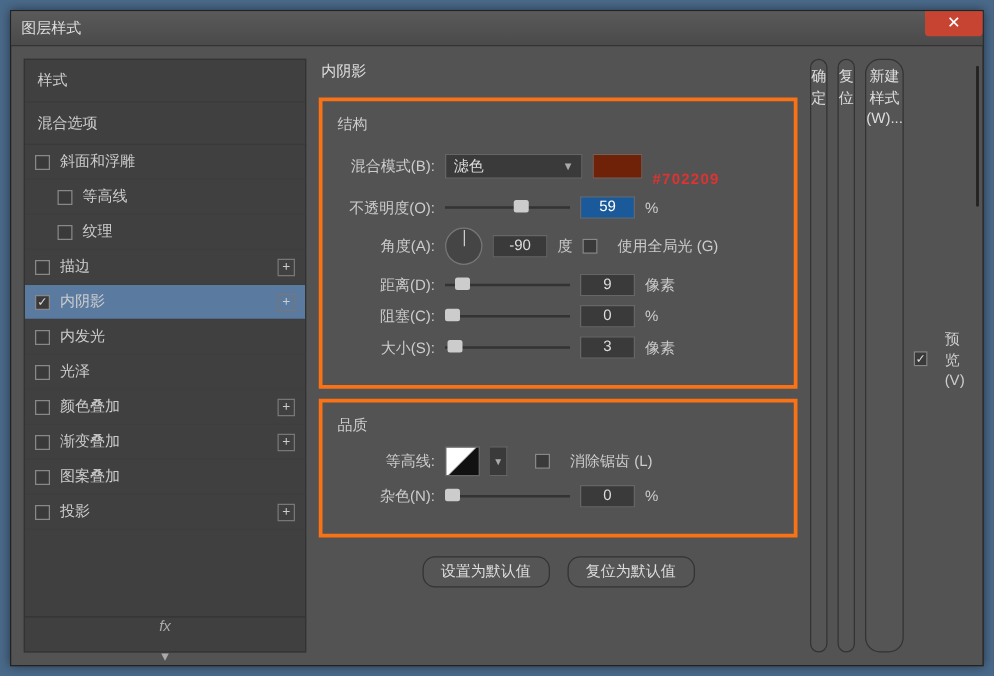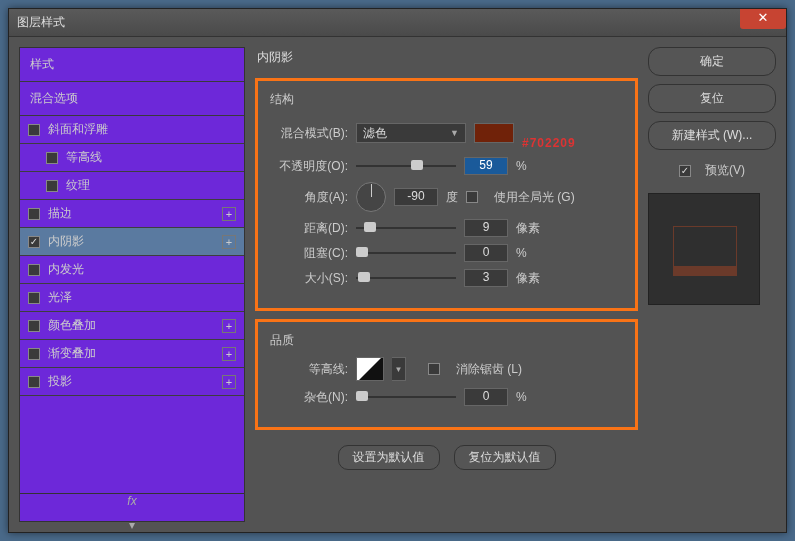--- a/index.html
+++ b/index.html
@@ -2,21 +2,21 @@
 <html><head>
 <meta charset="utf-8">
 <style>
 * { box-sizing: border-box; margin: 0; padding: 0; font-family: "Microsoft YaHei", sans-serif; font-size: 12px; }
 body { background: #4a6a8a; padding: 8px; }
 .window { width: 779px; height: 525px; background: #535353; border: 1px solid #222; box-shadow: 0 0 8px rgba(0,0,0,0.5); }
 .titlebar { height: 28px; background: linear-gradient(#5a5a5a,#4a4a4a); display: flex; align-items: center; padding: 0 4px; border-bottom: 1px solid #333; position: relative; }
 .titlebar .title { color: #ddd; padding-left: 4px; }
 .close-btn { position: absolute; right: 0; top: 0; width: 46px; height: 20px; background: #c74432; color: #fff; text-align: center; line-height: 18px; font-size: 13px; border-bottom-left-radius: 3px; border-bottom-right-radius: 3px; cursor: pointer; }
 .content { display: flex; height: calc(100% - 28px); padding: 10px; gap: 10px; }
-.left { width: 226px; background: #6d28d9; border: 1px solid #333; display: flex; flex-direction: column; }
+.left { width: 226px; background: #404040; border: 1px solid #333; display: flex; flex-direction: column; }
 .list { flex: 1; overflow: auto; }
 .hdr { color: #ccc; padding: 8px 10px; border-bottom: 1px solid #3a3a3a; }
 .row { display: flex; align-items: center; padding: 5px 8px; color: #ccc; border-bottom: 1px solid #3e3e3e; cursor: pointer; position: relative; }
 .row.selected { background: #5a7aa0; }
 .row.indent { padding-left: 26px; }
 .chk { width: 12px; height: 12px; border: 1px solid #888; margin-right: 8px; background: #3a3a3a; display: inline-flex; align-items: center; justify-content: center; }
 .chk.on::after { content: "✓"; color: #ddd; font-size: 10px; }
 .plus { position: absolute; right: 8px; width: 14px; height: 14px; border: 1px solid #777; color: #ccc; text-align: center; line-height: 12px; font-size: 11px; cursor: pointer; }
 .left-foot { height: 28px; border-top: 1px solid #333; display: flex; align-items: center; padding: 0 8px; gap: 10px; color: #aaa; flex-direction: column; }
 .left-foot .sp { flex: 1; }
@@ -34,21 +34,21 @@
 .slider .track { position: absolute; top: 6px; left: 0; right: 0; height: 2px; background: #333; }
 .slider .thumb { position: absolute; top: 1px; width: 12px; height: 10px; background: #ccc; border-radius: 2px; cursor: pointer; }
 .num { width: 44px; height: 18px; background: #3a3a3a; border: 1px solid #666; color: #ddd; padding: 0 4px; text-align: center; }
 .num.hl { background: #1a5a9a; color: #fff; }
 .unit { color: #ccc; }
 .angle-dial { width: 30px; height: 30px; border: 1px solid #777; border-radius: 50%; position: relative; background: #454545; cursor: pointer; }
 .angle-dial .hand { position: absolute; left: 50%; top: 50%; width: 1px; height: 13px; background: #ccc; transform-origin: top center; transform: rotate(180deg); }
 .contour { width: 28px; height: 24px; border: 1px solid #666; background: linear-gradient(135deg,#fff 0%,#fff 48%,#111 52%,#111 100%); cursor: pointer; }
 .csel { width: 14px; height: 24px; border: 1px solid #666; border-left: none; background: #3a3a3a; display: flex; align-items: center; justify-content: center; cursor: pointer; color: #aaa; font-size: 8px; }
 .btn-sm { background: #555; border: 1px solid #333; color: #ddd; padding: 3px 14px; cursor: pointer; border-radius: 10px; }
-.right { width: 128px; display: flex; flex-direction: column; gap: 8px; }
+.right { width: 128px; display: flex; flex-direction: row; gap: 8px; }
 .btn { background: #555; border: 1px solid #333; color: #ddd; padding: 5px 0; text-align: center; border-radius: 12px; cursor: pointer; }
 .prev-row { display: flex; align-items: center; justify-content: center; gap: 6px; color: #ccc; margin-top: 4px; }
 .preview { width: 112px; height: 112px; background: #2f2f2f; border: 1px solid #222; margin-top: 6px; position: relative; }
 .preview .shape-top { position: absolute; left: 24px; top: 32px; width: 64px; height: 40px; border-left: 1px solid #6b3a2a; border-right: 1px solid #6b3a2a; border-top: 1px solid #6b3a2a; }
 .preview .shape-bot { position: absolute; left: 24px; top: 72px; width: 64px; height: 10px; background: #6b3a2a; }
 .trash { cursor: pointer; font-size: 13px; }
 </style>
 </head>
 <body>
 
@@ -99,20 +99,24 @@
               <span>颜色叠加</span>
               <span class="plus">+</span>
             </div>
             <div class="row">
               <span class="chk"></span>
               <span>渐变叠加</span>
               <span class="plus">+</span>
             </div>
             <div class="row">
               <span class="chk"></span>
+              <span>图案叠加</span>
+            </div>
+            <div class="row">
+              <span class="chk"></span>
               <span>投影</span>
               <span class="plus">+</span>
             </div>
           </div>
       </div>
       <div class="left-foot">
         <span style="font-style:italic">fx</span>
         <span>▾</span>
         <span class="sp"></span>
         <span>↑</span>

